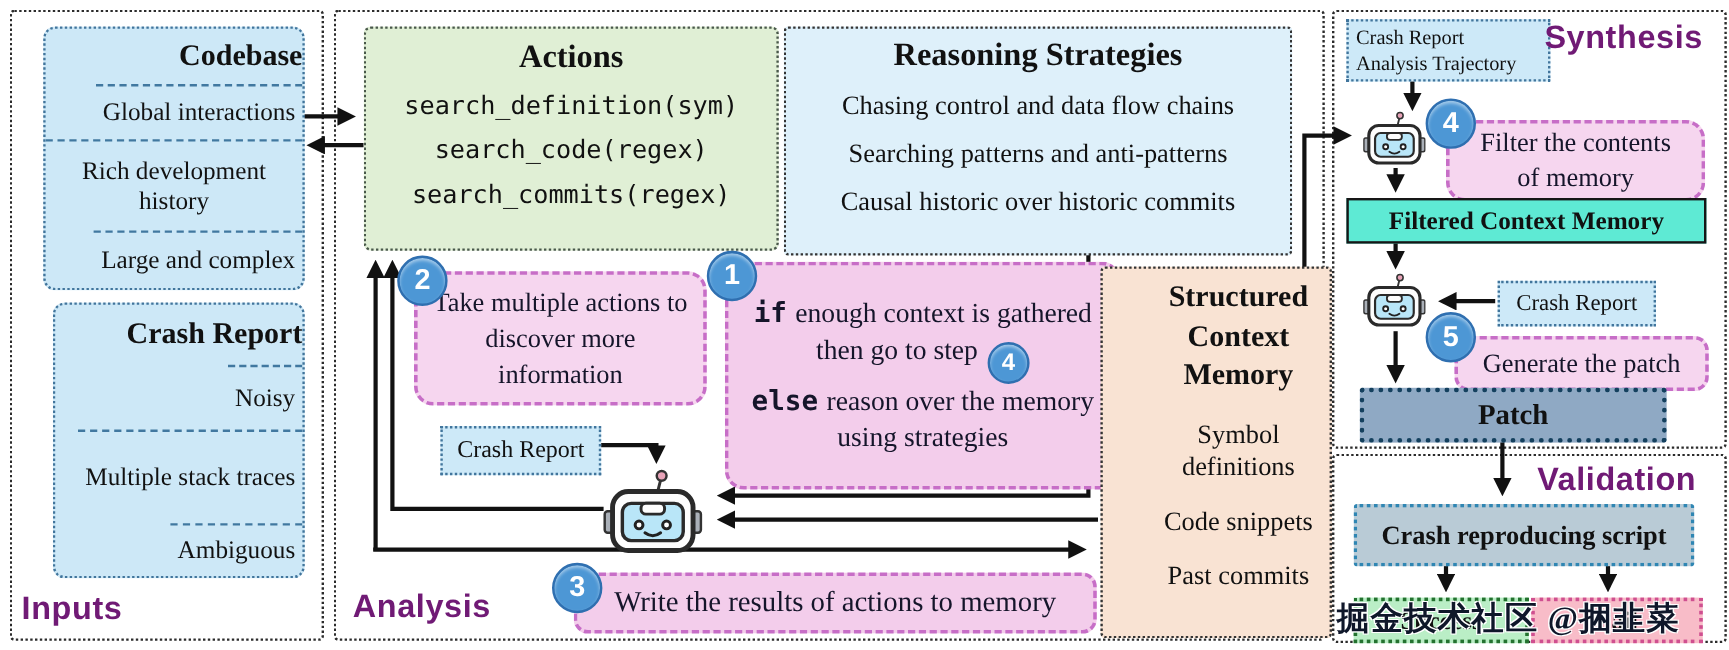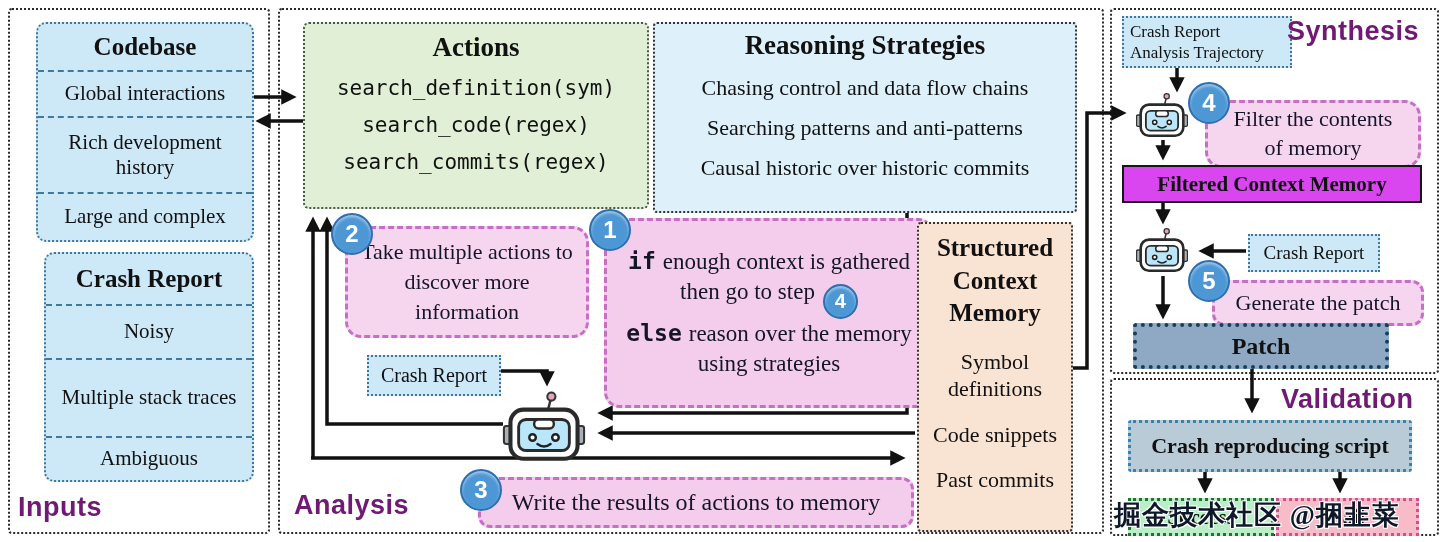--- a/index.html
+++ b/index.html
@@ -4,21 +4,21 @@
 <style>
   html,body{margin:0;padding:0;}
   body{width:1441px;height:542px;position:relative;background:#fff;overflow:hidden;
        font-family:"Liberation Serif",serif;color:#111;}
   
   .panel{position:absolute;border:2px dotted #2b2b2b;border-radius:4px;background:#fff;z-index:0;}
   .panel-label{position:absolute;font-family:"Liberation Sans",sans-serif;font-weight:bold;
        font-size:27px;color:#701a75;letter-spacing:.5px;z-index:7;}
   
   .bluestack{position:absolute;background:#cde8f7;border:2px dotted #41759c;border-radius:10px;
-       overflow:hidden;z-index:2;display:flex;flex-direction:column;}
+       overflow:hidden;z-index:2;display:flex;flex-direction:column;align-items:flex-end;}
   .stack-title{font-weight:bold;font-size:25px;text-align:center;display:flex;align-items:center;justify-content:center;}
   .stack-row{border-top:2px dashed #4178a0;font-size:21px;line-height:1.2;text-align:center;
        display:flex;align-items:center;justify-content:center;padding:2px 6px;}
   
   .actions-box{position:absolute;background:#e0efd5;border:2px dotted #49584a;border-radius:6px;
        text-align:center;z-index:2;}
   .actions-title{font-weight:bold;font-size:27px;padding-top:8px;}
   .code-line{font-family:"DejaVu Sans Mono",monospace;font-size:21px;margin-top:13px;}
   .reason-box{position:absolute;background:#def0fa;border:2px dotted #333;border-radius:4px;
        text-align:center;z-index:2;}
@@ -39,21 +39,21 @@
   .memory-box{position:absolute;background:#f9e3d3;border:2px dotted #333;border-radius:4px;
        text-align:center;z-index:2;}
   .memory-title{font-weight:bold;font-size:25px;line-height:1.3;padding-top:8px;}
   .memory-item{font-size:22px;line-height:1.25;margin-top:18px;}
   
   .chip{position:absolute;background:#cde9f8;border:2px dotted #41759c;display:flex;
        align-items:center;justify-content:center;font-size:20px;z-index:2;}
   .chip2{flex-direction:column;align-items:flex-start;justify-content:center;
        font-size:17px;line-height:1.25;padding-left:6px;}
   
-  .filtered-box{position:absolute;background:#d946ef;border:2px solid #161616;display:flex;
+  .filtered-box{position:absolute;background:#5eead4;border:2px solid #161616;display:flex;
        align-items:center;justify-content:center;font-weight:bold;font-size:21px;z-index:2;text-align:right;}
   .patch-box{position:absolute;background:#8fa9c4;border:4px dotted #14405e;border-radius:3px;
        display:flex;align-items:center;justify-content:center;font-weight:bold;font-size:24px;z-index:2;}
   .script-box{position:absolute;background:#b9cbd6;border:3px dotted #2f86b3;border-radius:3px;
        display:flex;align-items:center;justify-content:center;font-weight:bold;font-size:22px;z-index:2;}
   .success-box{position:absolute;background:#baeec6;border:3px dotted #24722f;display:flex;
        align-items:center;justify-content:center;font-weight:bold;font-size:21px;z-index:2;}
   .fail-box{position:absolute;background:#f8bcc8;border:3px dotted #cf4f90;display:flex;
        align-items:center;justify-content:center;font-weight:bold;font-size:21px;z-index:2;}
   .watermark{position:absolute;left:1114px;top:497px;font-weight:bold;font-size:27px;
@@ -133,21 +133,21 @@
 <div class="badge" style="left:331px;top:213px;">2</div>
 <div class="pinkbox" style="left:345px;top:226px;width:218px;height:102px;font-size:22px;line-height:1.35;display:flex;align-items:center;justify-content:center;padding:2px 10px;">Take multiple actions to discover more information</div>
 
 <div class="badge" style="left:589px;top:209px;">1</div>
 <div class="pinkbox" style="left:604px;top:218px;width:300px;height:176px;background:#f3cdeb;font-size:23px;line-height:1.3;display:flex;flex-direction:column;justify-content:center;padding:4px 12px;">
   <div><span class="kw">if</span><span>enough context is gathered</span></div>
   <div><span>then go to step</span><span class="badge badge-inline">4</span></div>
   <div><span class="kw">else</span><span>reason over the memory using strategies</span></div>
 </div>
 
-<div class="memory-box" style="left:917px;top:222px;width:152px;height:306px;">
+<div class="memory-box" style="left:917px;top:222px;width:152px;height:306px;padding-left:37px;">
   <div class="memory-title">Structured Context Memory</div>
   <div class="memory-item">Symbol definitions</div>
   <div class="memory-item">Code snippets</div>
   <div class="memory-item">Past commits</div>
 </div>
 
 <div class="chip" style="left:367px;top:355px;width:130px;height:37px;">Crash Report</div>
 
 <svg class="robot" style="left:500px;top:390px;" width="88" height="72" viewBox="0 0 100 88">
   <line x1="58" y1="12" x2="55" y2="24" stroke="#333" stroke-width="3"></line>

